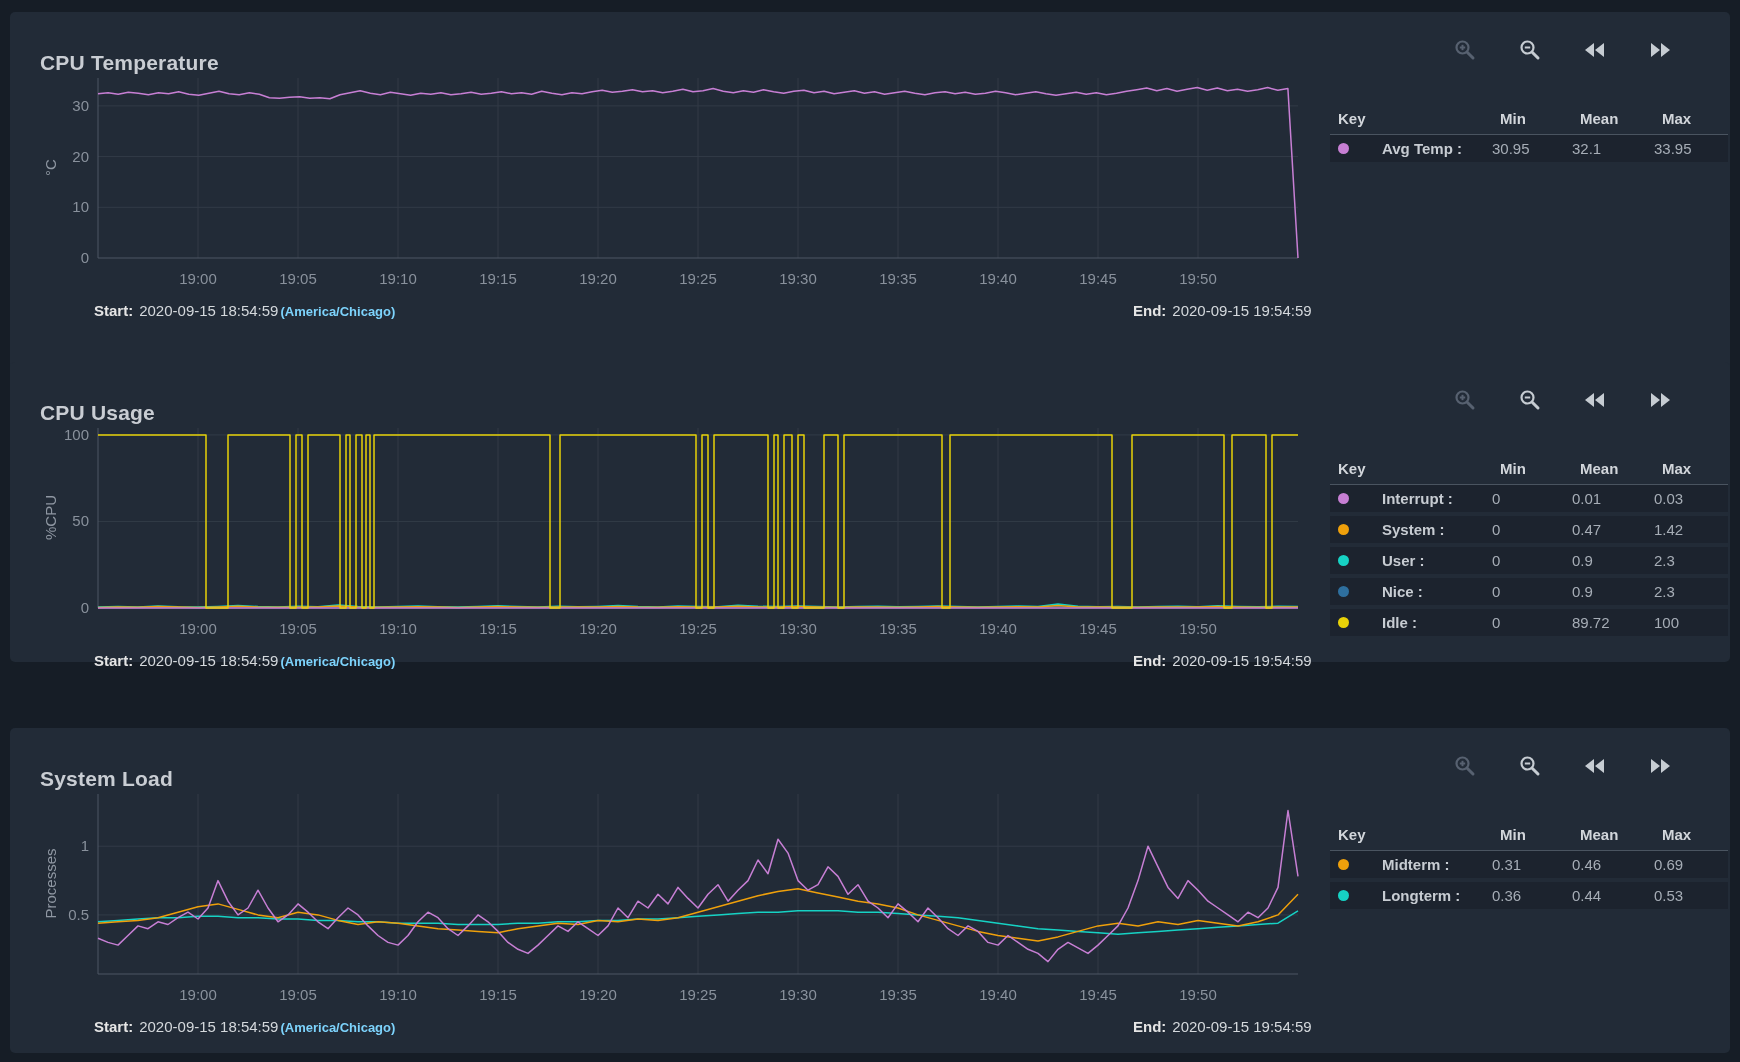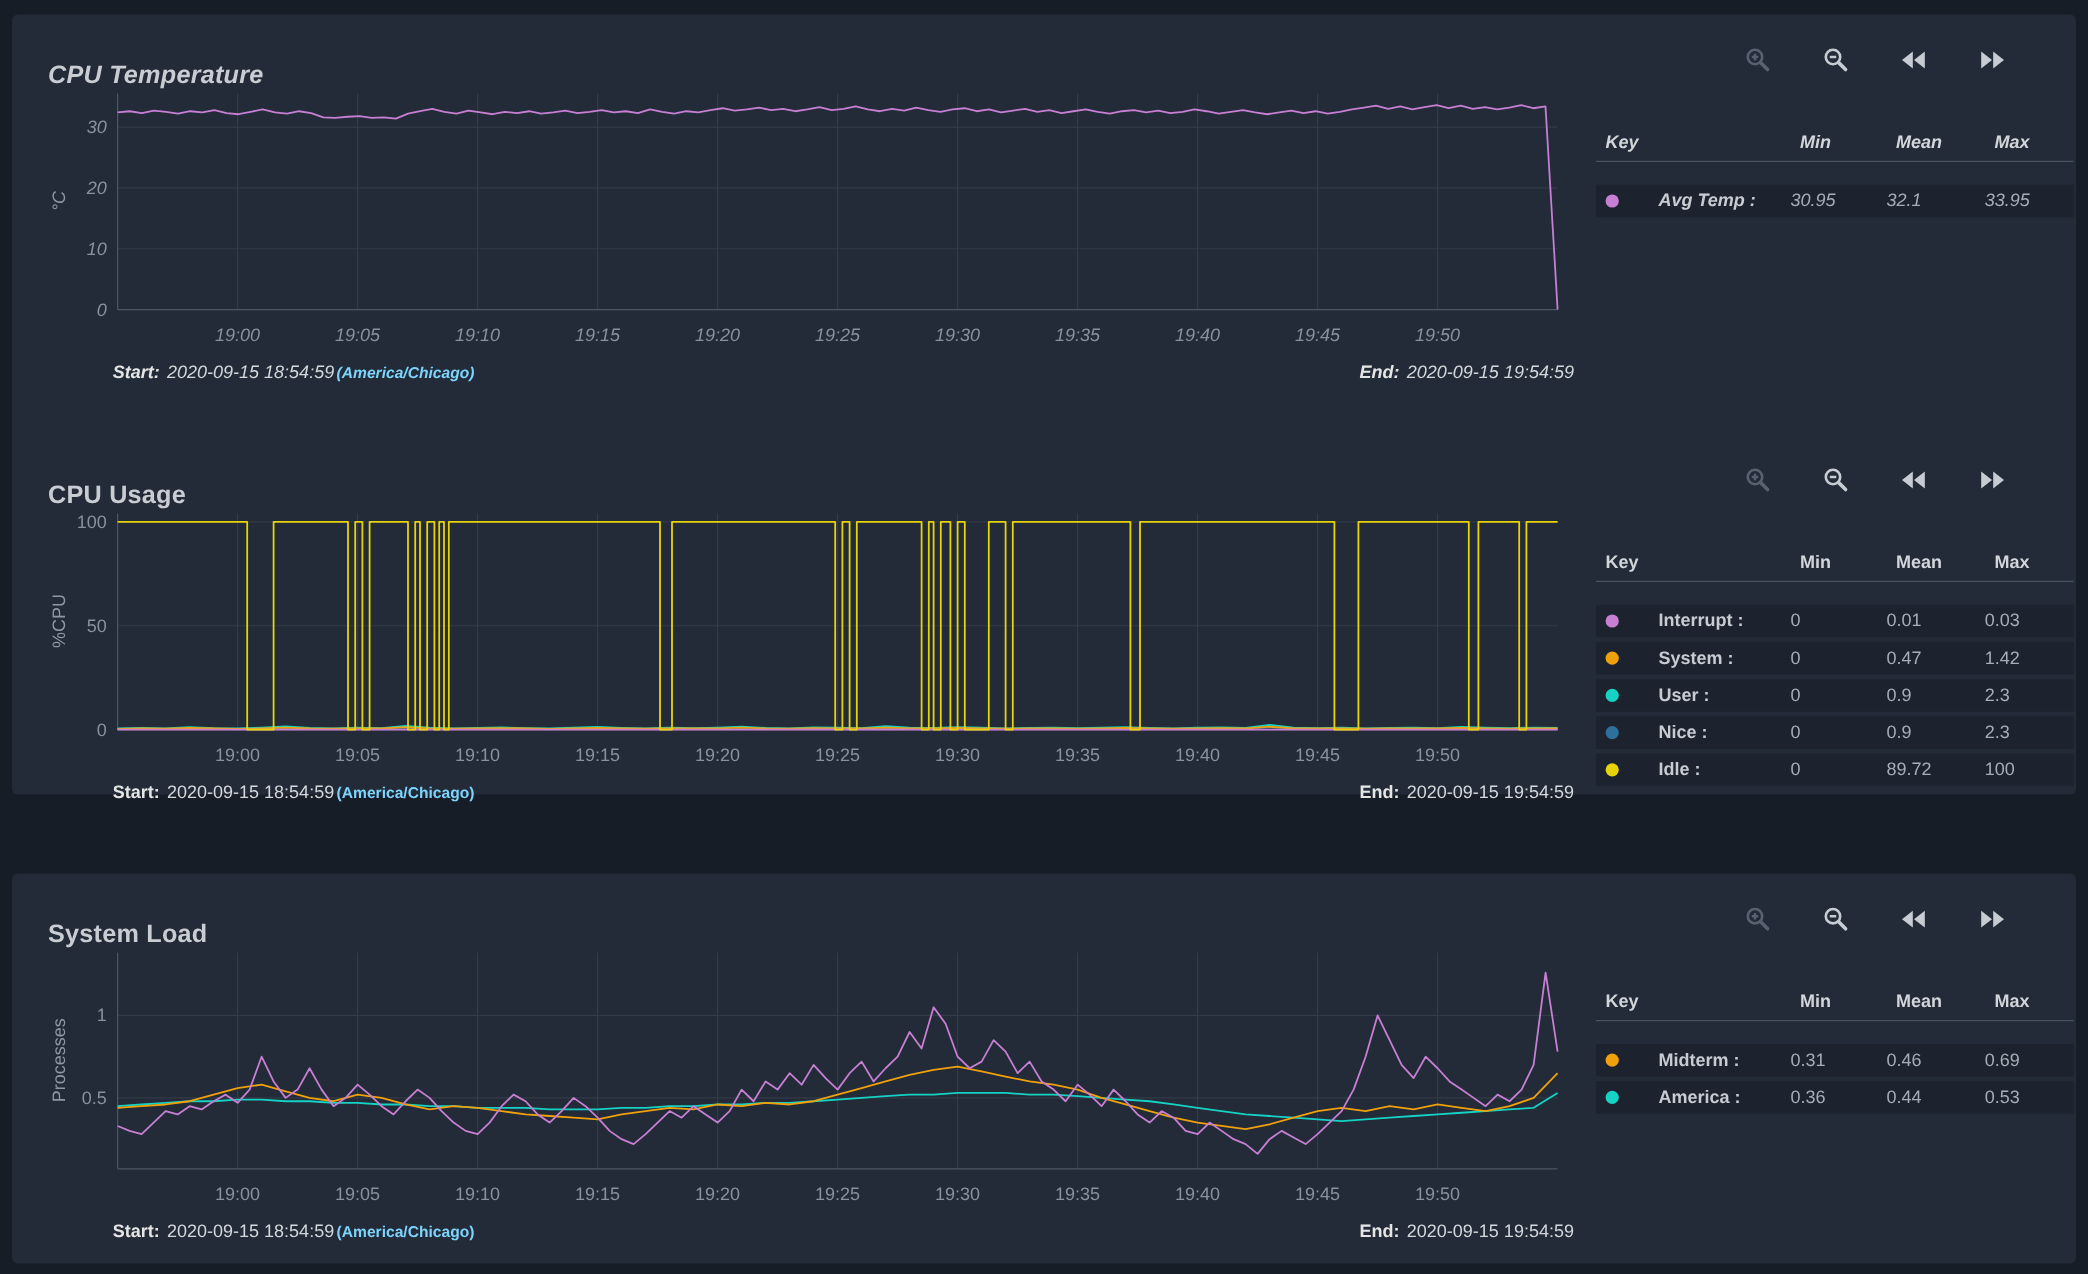--- a/index.html
+++ b/index.html
@@ -6,21 +6,21 @@
   body{
     width:1740px;height:1062px;overflow:hidden;
     background:#161d26;
     font-family:"Liberation Sans", sans-serif;
     -webkit-font-smoothing:antialiased;
   }
   .panel{
     position:absolute;left:10px;width:1720px;
     background:#222b37;border-radius:5px;
   }
-  #panel-0{top:12px;height:400px;font-style:italic;}
+  #panel-0{top:12px;height:400px;}
   #panel-1{top:362px;height:300px;}
   #panel-2{top:728px;height:325px;}
   .panel-title{
     position:absolute;left:30px;top:22px;
     font-size:21px;font-weight:bold;color:#c9cdd3;letter-spacing:.2px;
   }
   .iconbar{position:absolute;top:26px;left:1440px;display:flex;}
   .icon-btn{
     width:30px;height:26px;margin-right:35px;
     background:transparent;border:none;padding:0;cursor:pointer;
@@ -35,21 +35,21 @@
   }
   .timesrow{position:absolute;top:290px;left:0;width:100%;font-size:15px;color:#d4d8dc;}
   .start-block{position:absolute;left:84px;top:0;white-space:nowrap;}
   .end-block{position:absolute;left:1123px;top:0;white-space:nowrap;}
   .selabel{font-weight:bold;color:#e5e5e5;margin-right:6px;}
   .setz{font-weight:bold;font-size:13px;color:#7dd3fc;margin-left:2px;}
   .legend{position:absolute;left:1320px;top:98px;width:398px;font-size:15px;}
   .lheader{
     display:grid;grid-template-columns:162px 80px 82px 74px;
     font-weight:bold;color:#d2d6db;
-    padding:0 0 7px 8px;border-bottom:1px solid #4a5460;margin-bottom:19px;
+    padding:0 0 7px 8px;border-bottom:1px solid #4a5460;margin-bottom:0;
   }
   .lrow{
     display:grid;grid-template-columns:154px 80px 82px 74px;
     align-items:center;height:27px;margin-bottom:4px;
     background:#1c232e;color:#a6adb6;padding-left:8px;
   }
   .lkeycell{display:flex;align-items:center;}
   .dot{width:11px;height:11px;border-radius:50%;margin-right:11px;flex:0 0 11px;}
   .lkey{font-weight:bold;color:#c7ccd2;margin-left:22px;}
 </style>
@@ -401,20 +401,20 @@
           <span class="dot" style="background: rgb(239, 160, 11);"></span>
           <span class="lkey">Midterm :</span>
         </span>
       <span class="lval">0.31</span>
       <span class="lval">0.46</span>
       <span class="lval">0.69</span>
     </div>
     <div class="lrow">
       <span class="lkeycell">
           <span class="dot" style="background: rgb(22, 210, 196);"></span>
-          <span class="lkey">America :</span>
+          <span class="lkey">Longterm :</span>
         </span>
       <span class="lval">0.36</span>
       <span class="lval">0.44</span>
       <span class="lval">0.53</span>
     </div>
   </div>
 </section>
 
 </body></html>

